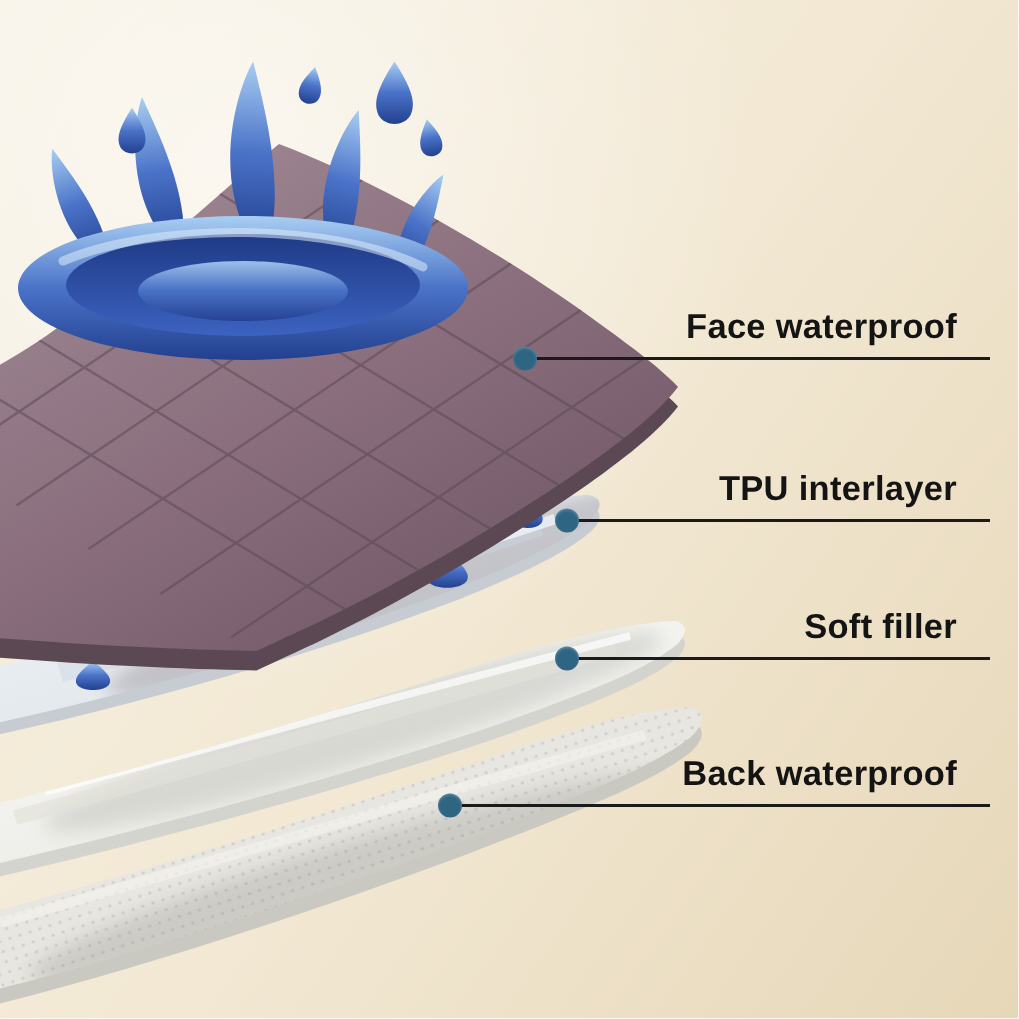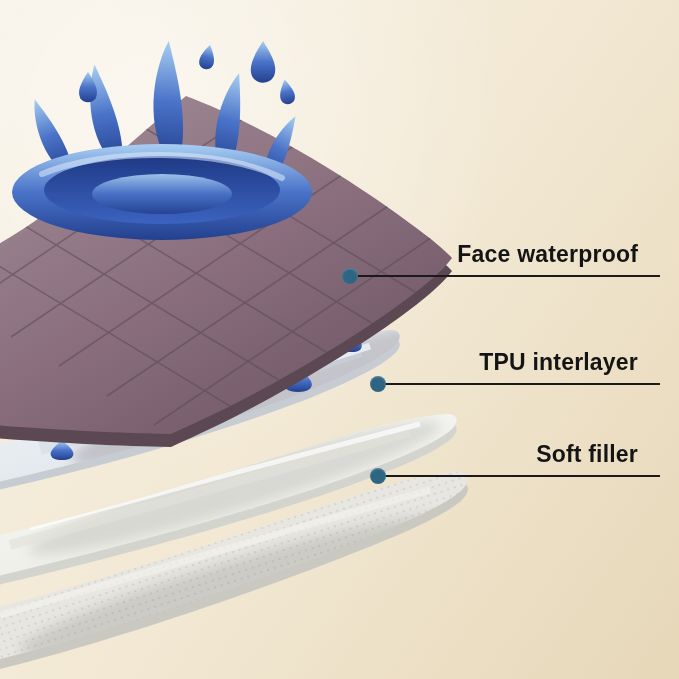--- a/index.html
+++ b/index.html
@@ -4,21 +4,21 @@
 <style>
   html,body{margin:0;padding:0;background:#fff;}
   .stage{
     position:relative;width:679px;height:679px;overflow:hidden;
     font-family:"Liberation Sans",sans-serif;
     background:
       radial-gradient(circle at 22% 16%, rgba(255,255,255,.55), rgba(255,255,255,0) 46%),
       linear-gradient(125deg,#f7f1e4 0%,#f2e8d3 52%,#e6d7b8 100%);
   }
   .art{position:absolute;left:0;top:0;}
-  .anno{position:absolute;display:block;margin-top:37px;}
+  .anno{position:absolute;display:block;}
   .anno-label{
     font-size:23px;font-weight:700;color:#141414;
     text-align:right;padding-right:22px;margin-bottom:7px;
     letter-spacing:.2px;white-space:nowrap;
   }
   .anno-rule{position:relative;height:2px;background:#1a1a1a;}
   .anno-dot{
     position:absolute;left:-8px;top:-7px;width:16px;height:16px;border-radius:50%;
     background:#2e6583;box-shadow:inset 0 1px 2px rgba(255,255,255,.25);
   }
@@ -192,14 +192,20 @@
     </div>
   </div>
 
   <div class="anno" style="left:378px;top:312px;width:282px">
     <div class="anno-label">TPU interlayer</div>
     <div class="anno-rule">
       <span class="anno-dot"></span>
     </div>
   </div>
 
+  <div class="anno" style="left:300px;top:502px;width:360px">
+    <div class="anno-label">Back waterproof</div>
+    <div class="anno-rule">
+      <span class="anno-dot"></span>
+    </div>
+  </div>
 
 </div>
 
 </body></html>

